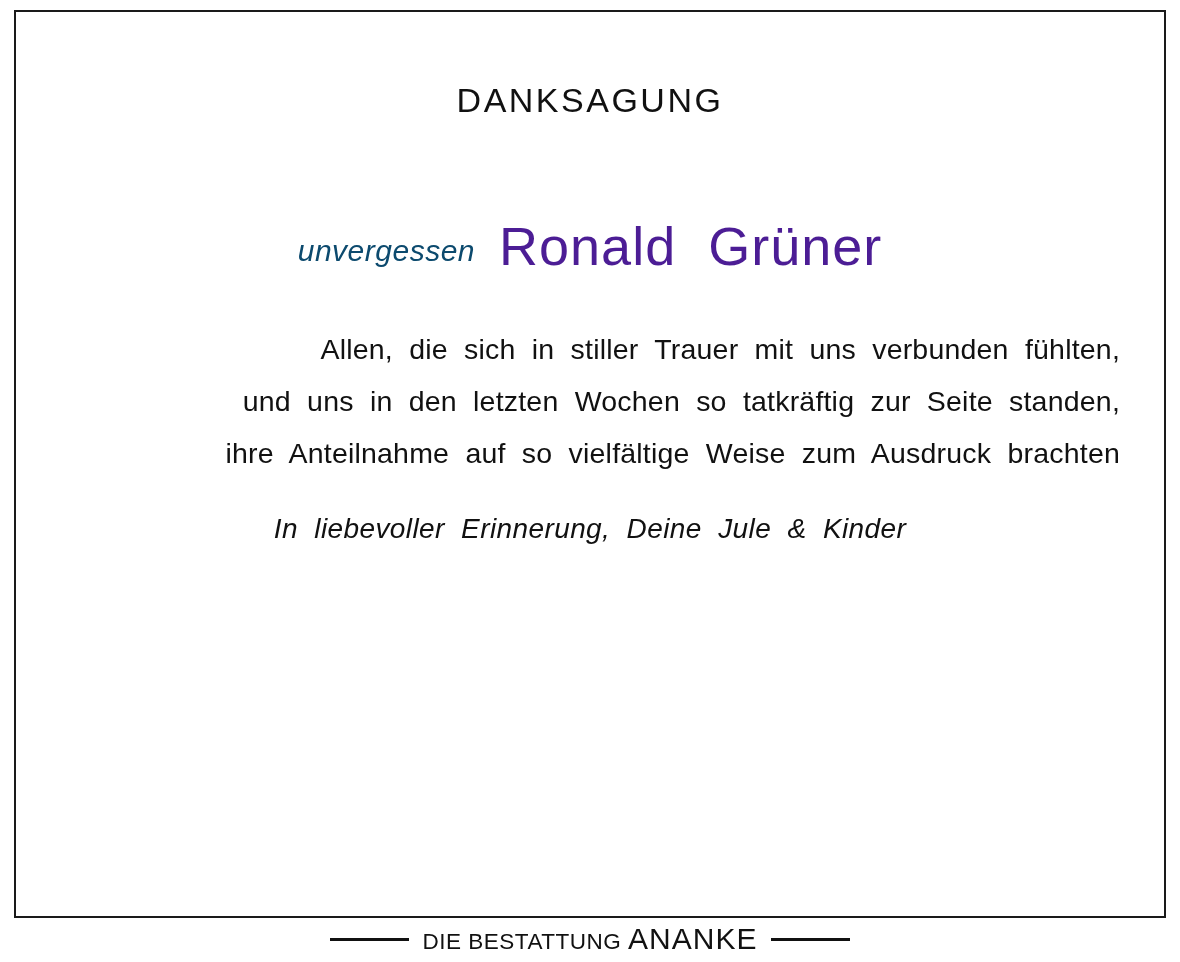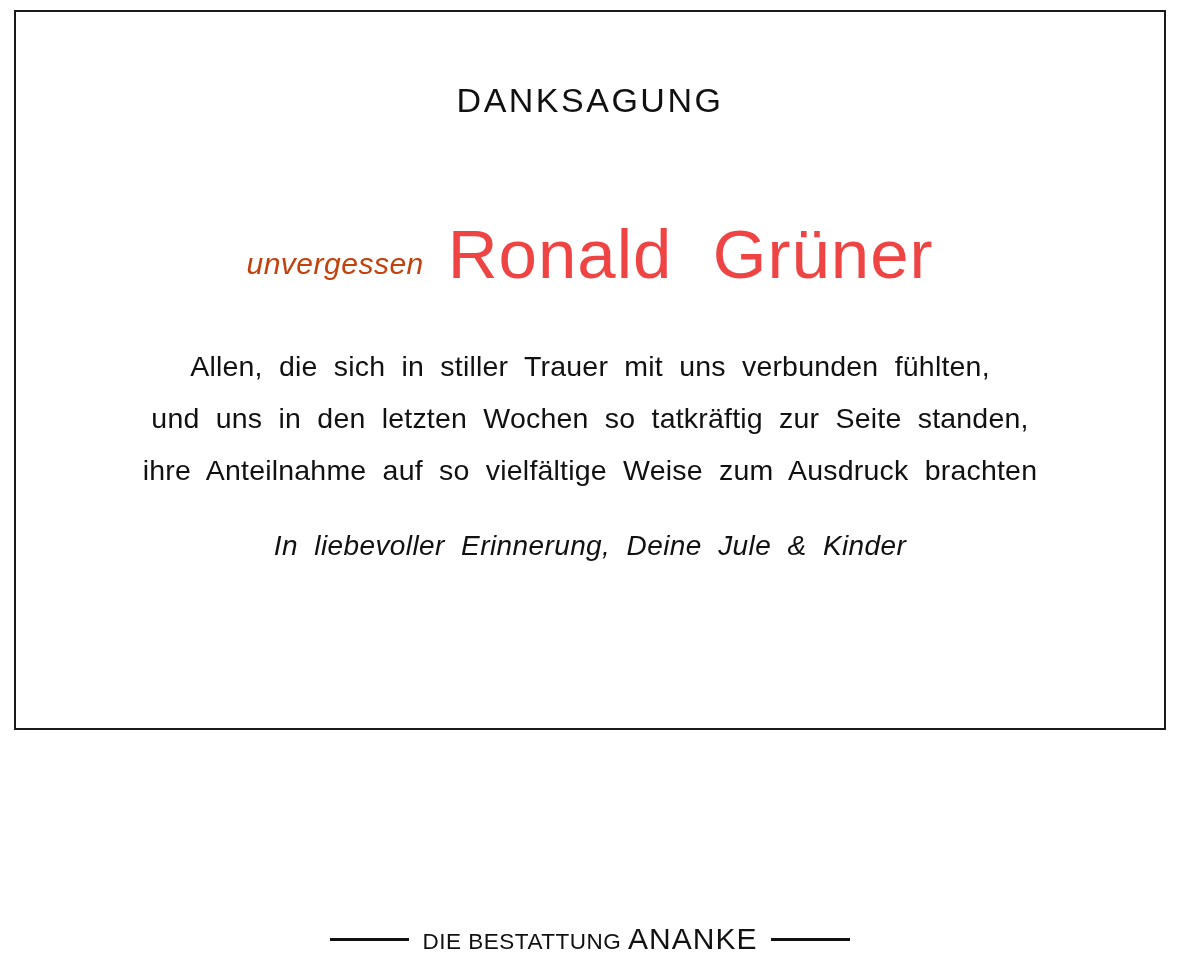--- a/index.html
+++ b/index.html
@@ -20,21 +20,21 @@
     height: 962px;
     box-sizing: border-box;
     background: #ffffff;
   }
   
   .card-frame {
     position: absolute;
     left: 14px;
     top: 10px;
     width: 1152px;
-    height: 720px;
+    height: 908px;
     border: 2px solid #1a1a1a;
     box-sizing: border-box;
     background: #ffffff;
   }
   .card-inner {
     position: absolute;
     left: 0;
     top: 0;
     right: 0;
     bottom: 0;
@@ -56,36 +56,36 @@
     display: flex;
     align-items: baseline;
     justify-content: center;
     margin-top: 96px;
     width: 100%;
   }
   .unvergessen {
     font-style: italic;
     font-size: 30px;
     letter-spacing: 0.5px;
-    color: #c2410c;
+    color: #0c4a6e;
     margin-right: 24px;
     position: relative;
     top: -4px;
   }
   .full-name {
-    font-size: 69px;
+    font-size: 54px;
     font-weight: 400;
     letter-spacing: 1px;
-    color: #ef4444;
+    color: #4c1d95;
     white-space: pre;
   }
   .para {
     margin-top: 46px;
     width: 1060px;
-    text-align: center;
+    text-align: right;
   }
   .para .line {
     font-size: 28.5px;
     line-height: 52px;
     color: #111111;
     letter-spacing: 0.2px;
     white-space: pre;
   }
   .para-2 {
     margin-top: 34px;

